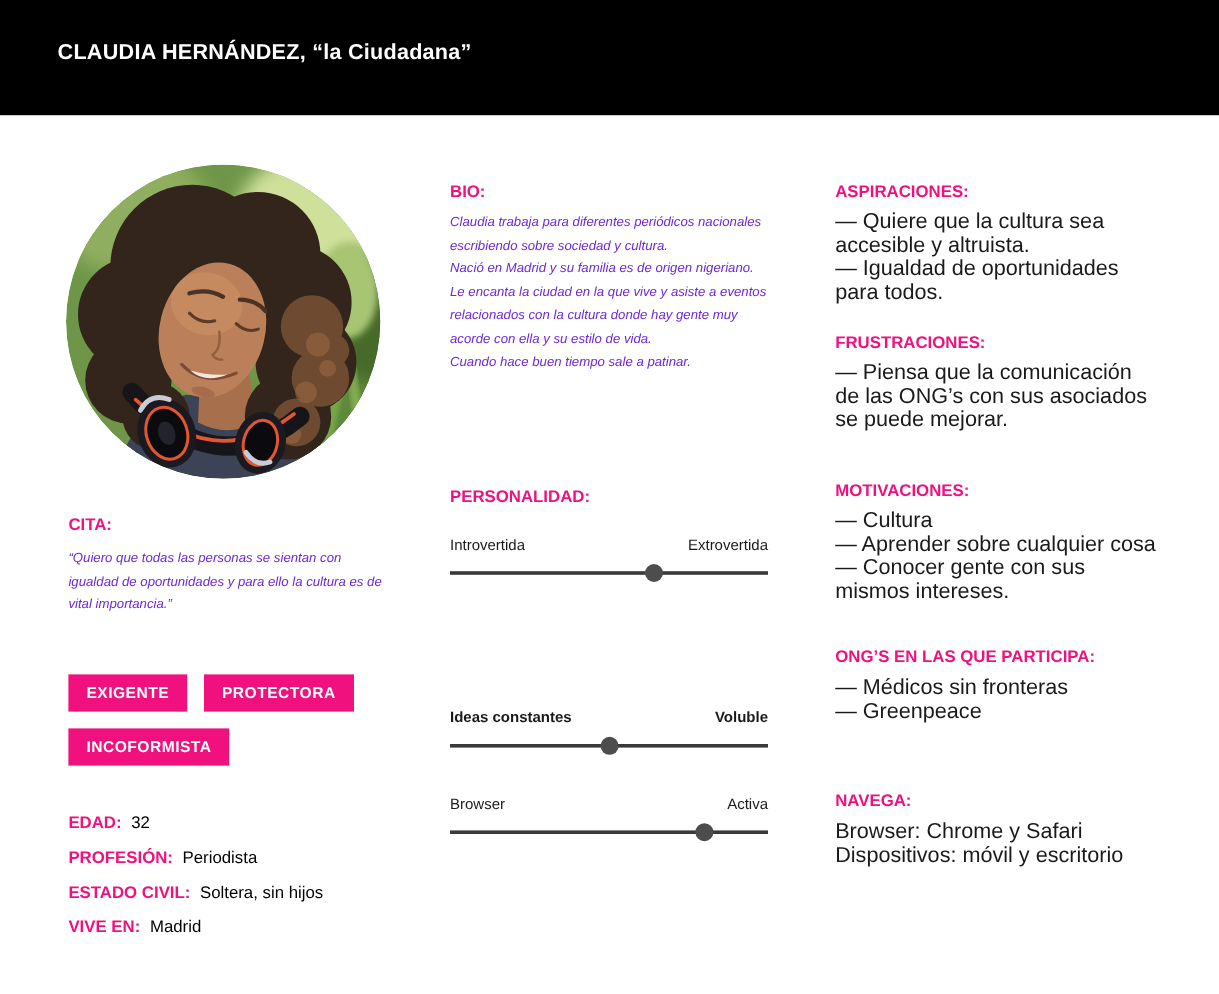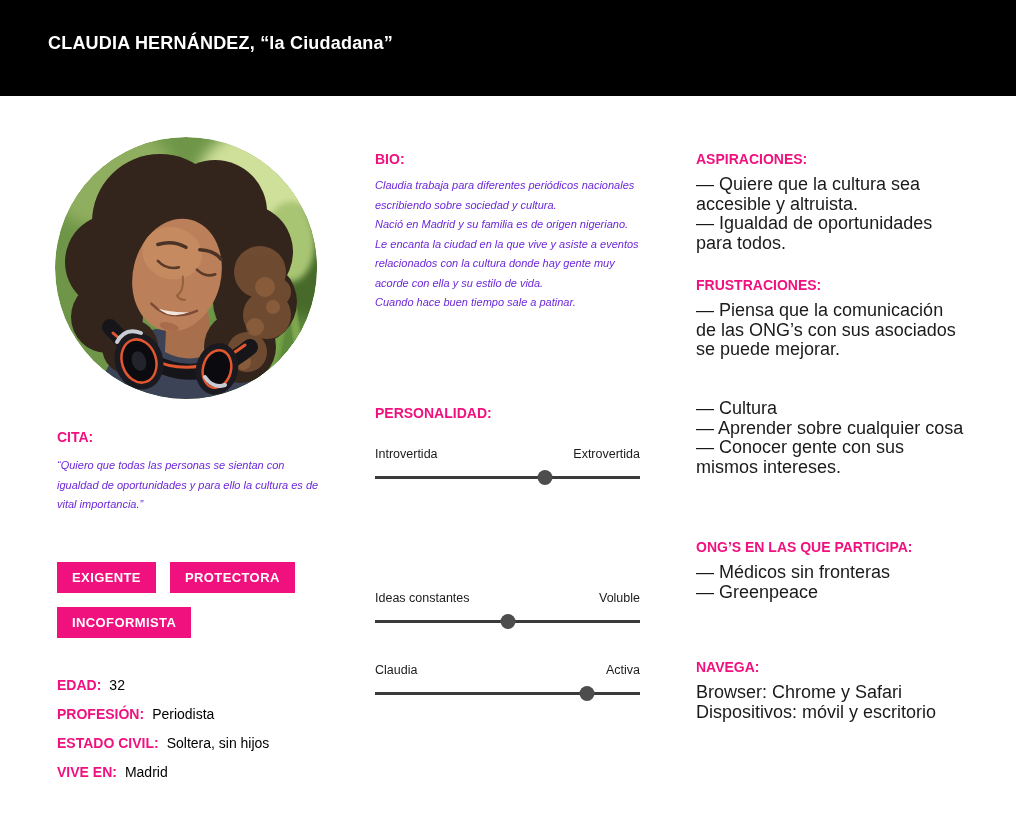--- a/index.html
+++ b/index.html
@@ -166,52 +166,53 @@
     <div class="slider-labels">
       <span>Introvertida</span>
       <span>Extrovertida</span>
     </div>
     <div class="slider-track">
       <div class="slider-dot" style="left: 64%;"></div>
     </div>
   </div>
 
 
-  <div class="slider-block" style="top:590px;">
+  <div class="slider-block" style="top:590px;font-weight:bold;">
     <div class="slider-labels">
       <span>Ideas constantes</span>
       <span>Voluble</span>
     </div>
     <div class="slider-track">
       <div class="slider-dot" style="left: 50%;"></div>
     </div>
   </div>
 
   <div class="slider-block" style="top:662px;">
     <div class="slider-labels">
-      <span>Claudia</span>
+      <span>Browser</span>
       <span>Activa</span>
     </div>
     <div class="slider-track">
       <div class="slider-dot" style="left: 80%;"></div>
     </div>
   </div>
 
   <div class="section" style="top:150px;">
     <div class="heading">ASPIRACIONES:</div>
     <div class="item">— Quiere que la cultura sea accesible y altruista.</div>
     <div class="item">— Igualdad de oportunidades para todos.</div>
   </div>
 
   <div class="section" style="top:276px;">
     <div class="heading">FRUSTRACIONES:</div>
     <div class="item">— Piensa que la comunicación de las ONG’s con sus asociados se puede mejorar.</div>
   </div>
 
   <div class="section" style="top:399px;">
+    <div class="heading">MOTIVACIONES:</div>
     <div class="item">— Cultura</div>
     <div class="item">— Aprender sobre cualquier cosa</div>
     <div class="item">— Conocer gente con sus mismos intereses.</div>
   </div>
 
   <div class="section" style="top:538px;">
     <div class="heading">ONG’S EN LAS QUE PARTICIPA:</div>
     <div class="item">— Médicos sin fronteras</div>
     <div class="item">— Greenpeace</div>
   </div>

